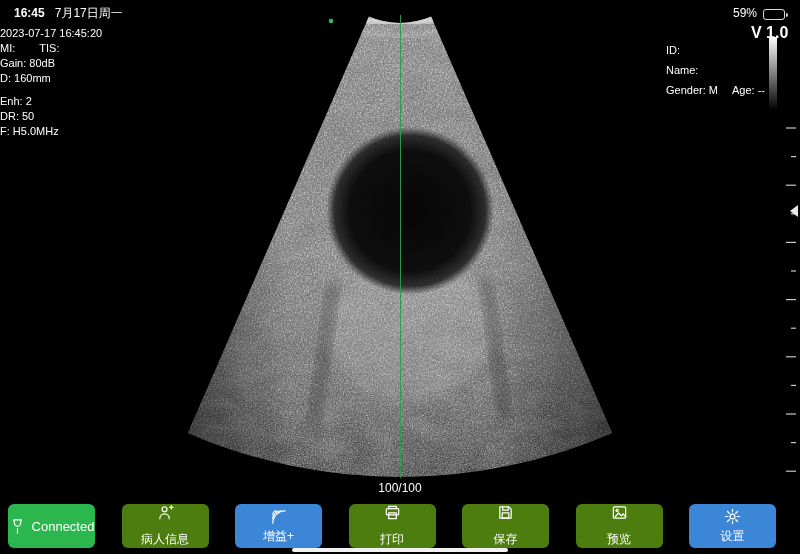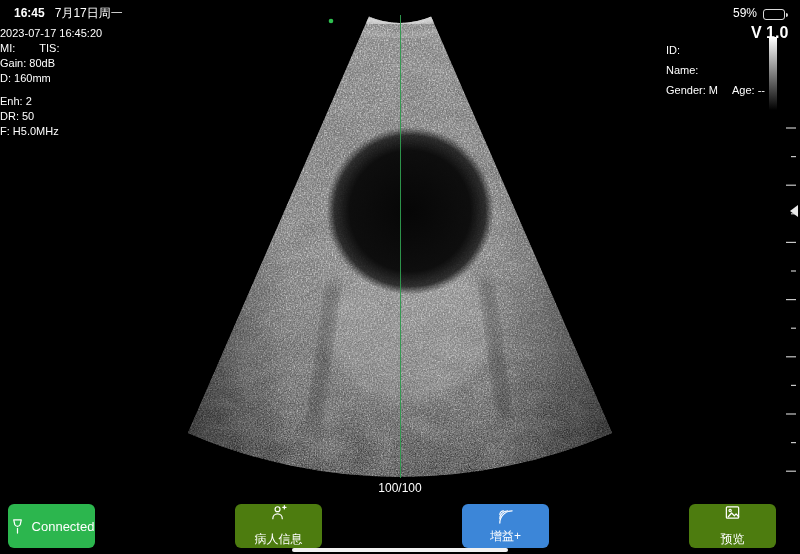--- a/index.html
+++ b/index.html
@@ -202,29 +202,52 @@
     <div class="btn blue">
       <svg viewBox="0 0 18 18">
         <path d="M3 16A13 13 0 0 1 16 3"></path>
           <path d="M3 11.5A8.5 8.5 0 0 1 11.5 3"></path>
         <path d="M3 7a4 4 0 0 1 4-4"></path>
       </svg>
       <span>增益+</span>
     </div>
 
 
-
+    <div class="btn gray">
+      <svg viewBox="0 0 18 18">
+        <path d="M5 5V2.5h8V5"></path>
+          <rect x="2.5" y="5" width="13" height="6.5" rx="1"></rect>
+        <rect x="5" y="9.5" width="8" height="6"></rect>
+      </svg>
+      <span>打印</span>
+    </div>
+
+    <div class="btn gray">
+      <svg viewBox="0 0 18 18">
+        <path d="M3 3h9.5L15 5.5V15H3Z"></path>
+          <path d="M6 3v3.5h6V3"></path>
+        <rect x="5.5" y="9.5" width="7" height="5.5"></rect>
+      </svg>
+      <span>保存</span>
+    </div>
 
     <div class="btn gray">
       <svg viewBox="0 0 18 18">
         <rect x="2.5" y="3" width="13" height="12" rx="1"></rect>
           <circle cx="6.5" cy="7" r="1.2"></circle>
         <path d="M4.5 13.5l3.5-4 3 3 1.8-2 2.7 3"></path>
       </svg>
       <span>预览</span>
     </div>
 
+    <div class="btn blue">
+      <svg viewBox="0 0 18 18">
+        <circle cx="9" cy="9" r="2.6"></circle>
+        <path d="M9 1.5v2.6M9 13.9v2.6M1.5 9h2.6M13.9 9h2.6M3.7 3.7l1.85 1.85M12.45 12.45l1.85 1.85M14.3 3.7l-1.85 1.85M5.55 12.45L3.7 14.3"></path>
+      </svg>
+      <span>设置</span>
+    </div>
 
   </div>
 
   <div class="home-indicator"></div>
 
 </div>
 
 </body></html>

